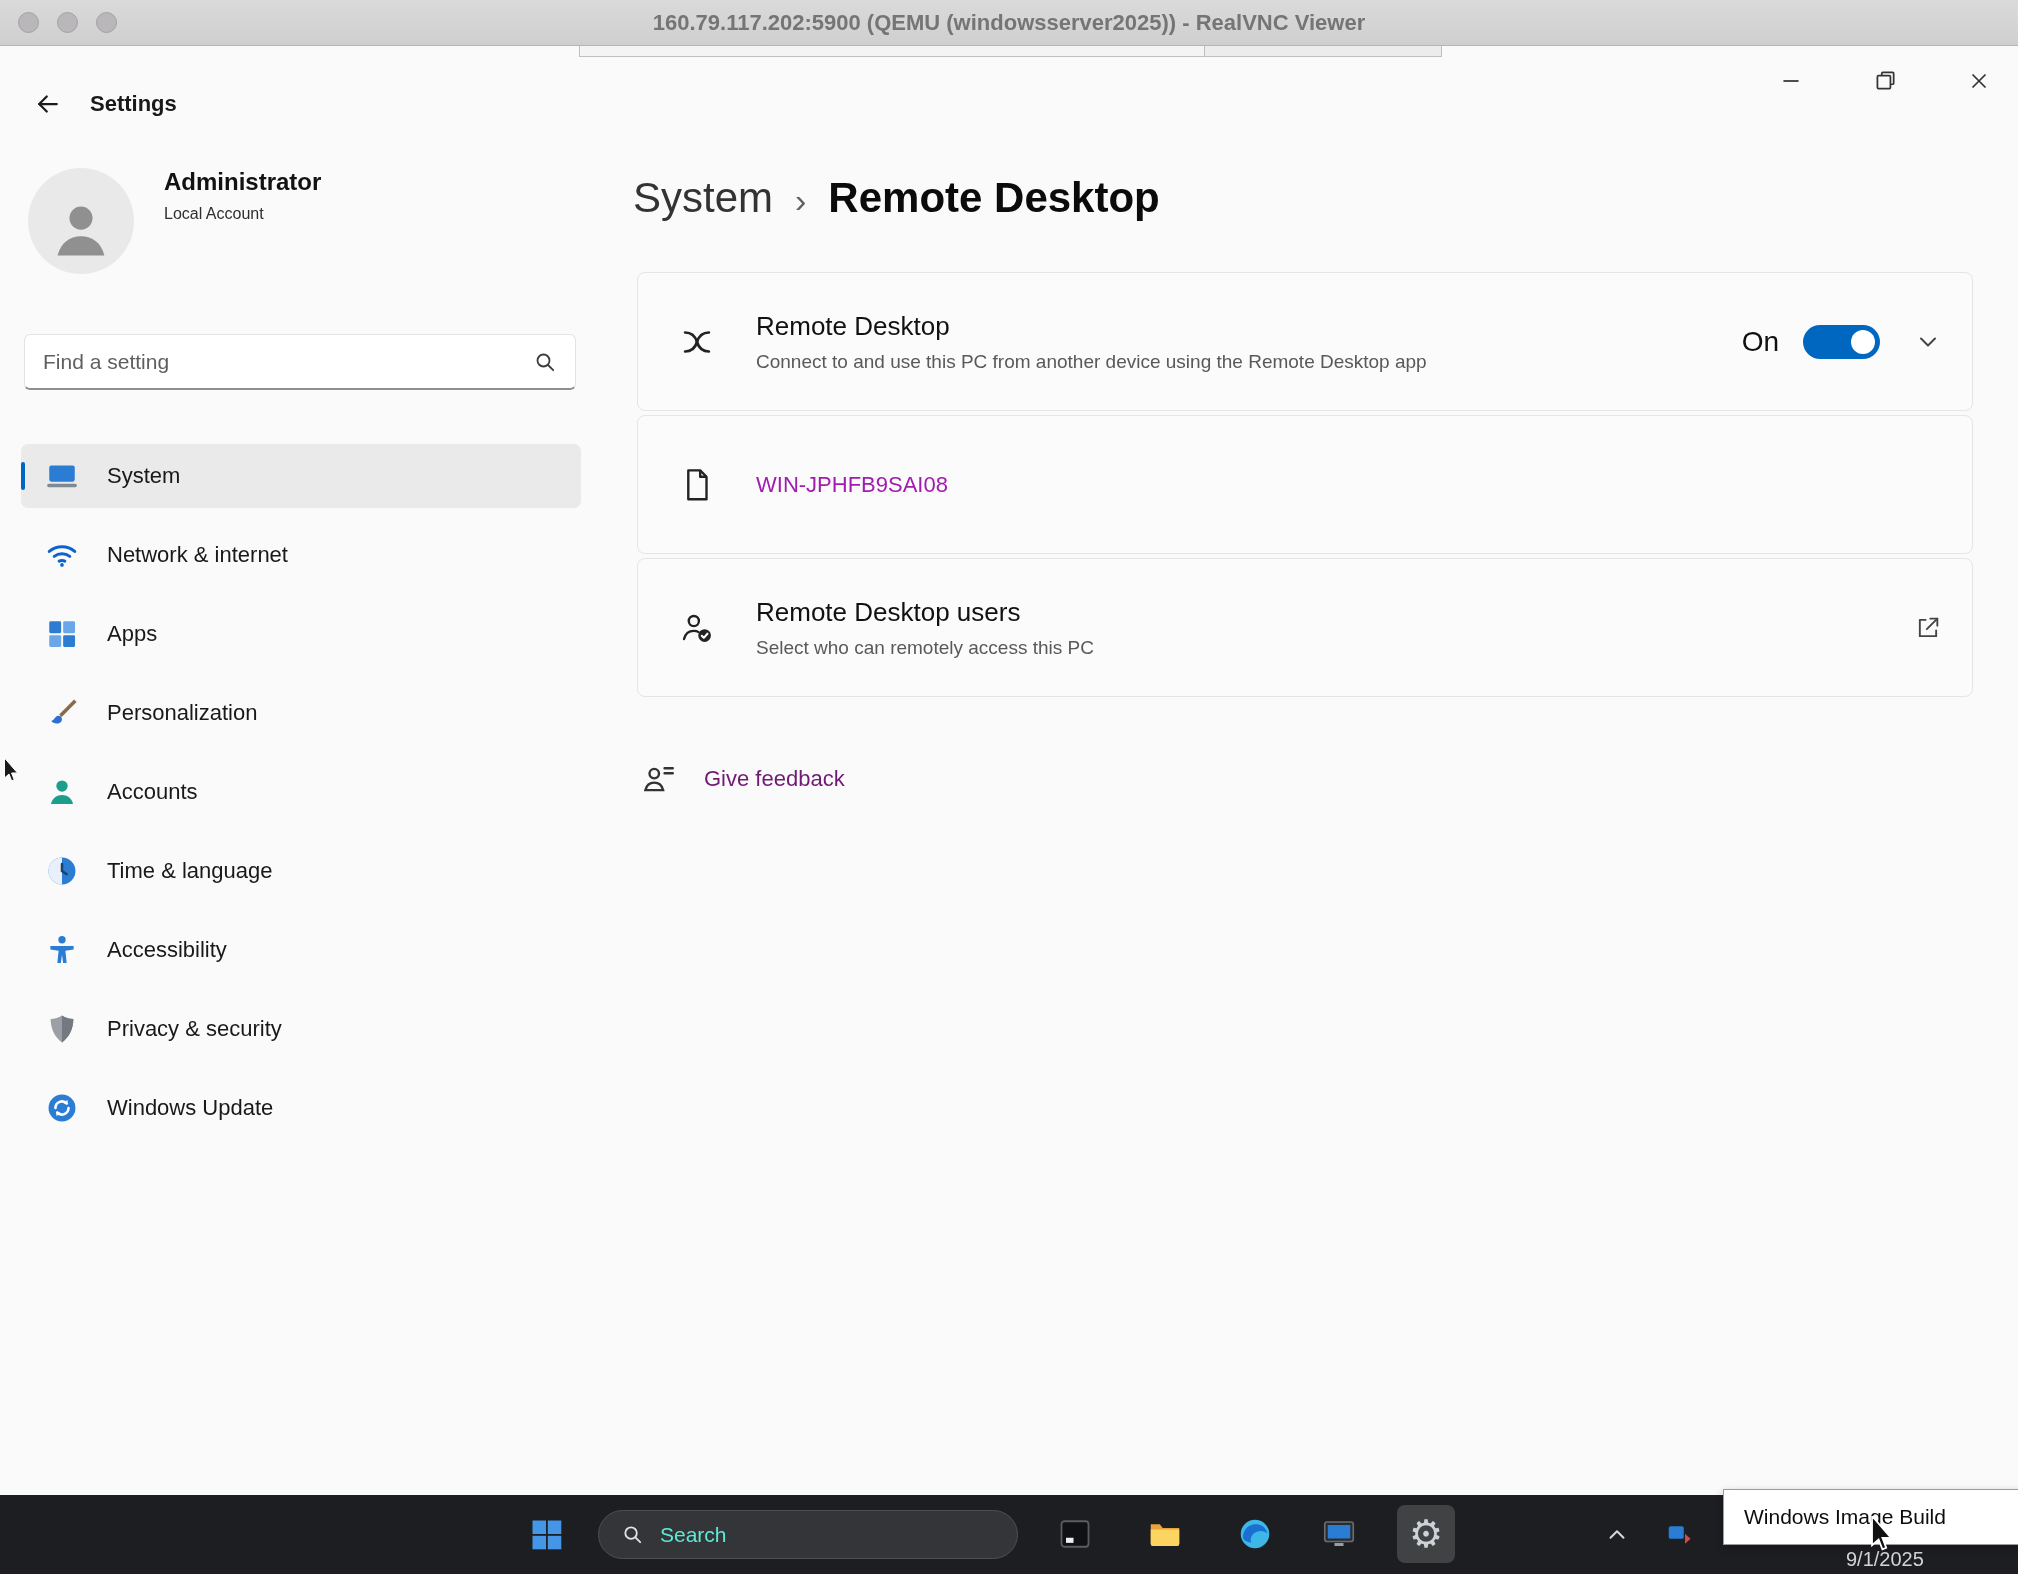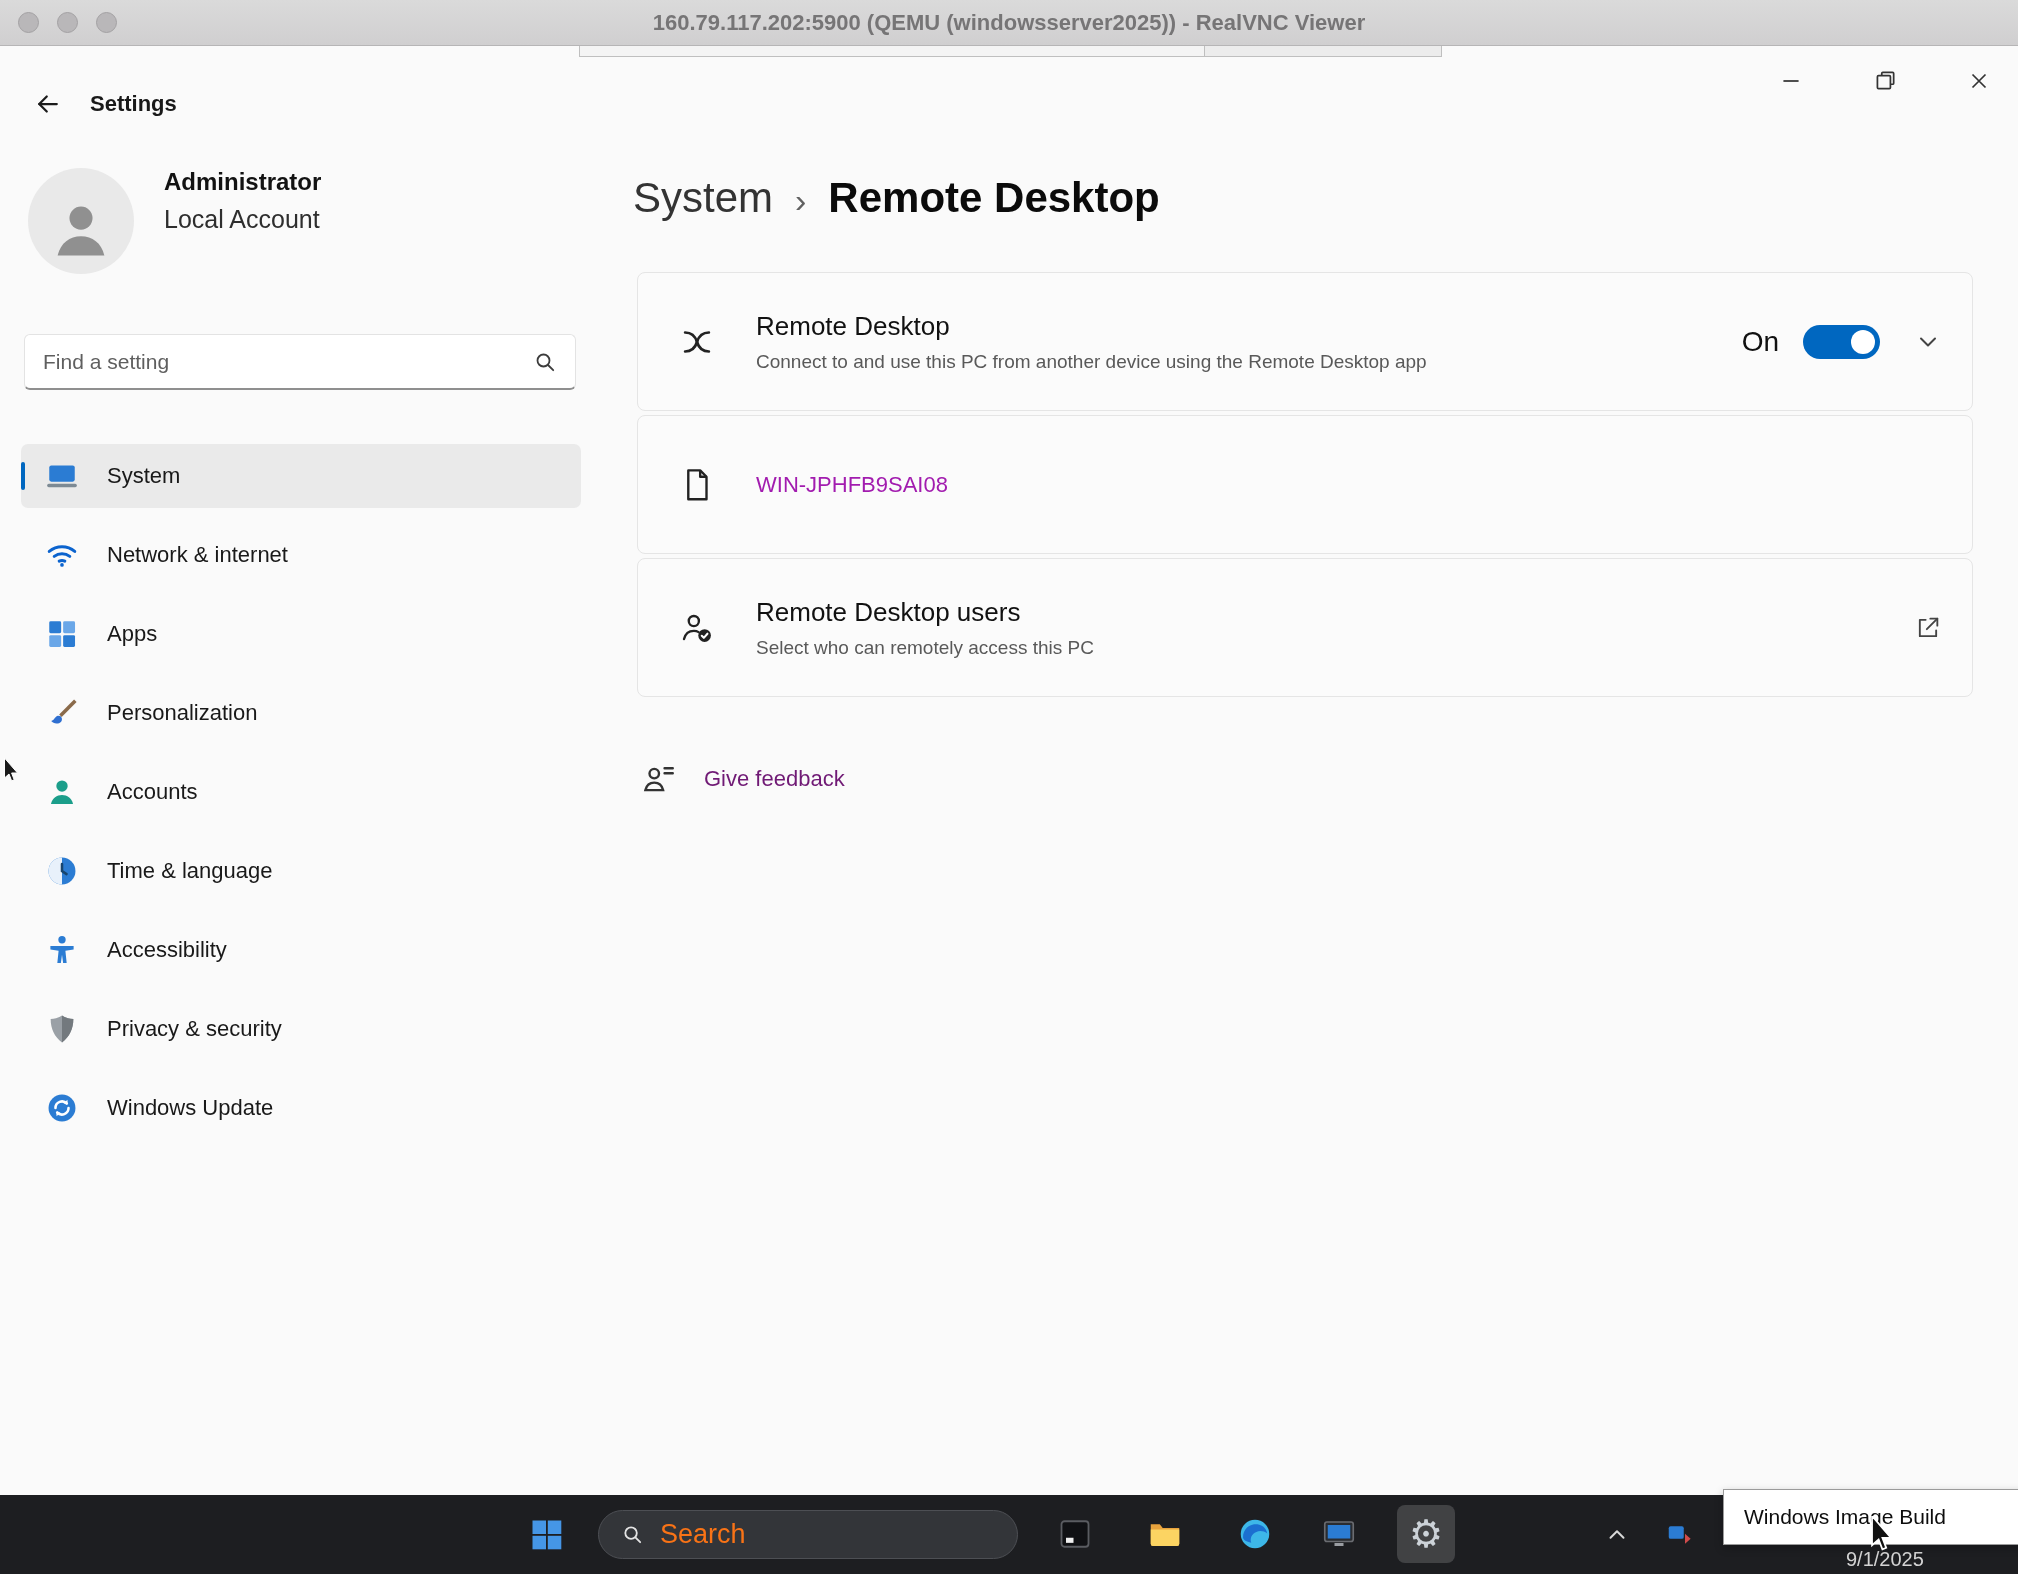--- a/index.html
+++ b/index.html
@@ -36,21 +36,21 @@
   .back-btn svg { width:30px; height:30px; }
   .app-title { position:absolute; left:90px; top:45px; font-size:22px; font-weight:700; color:#191919; }
 
   
   .account { position:absolute; left:28px; top:122px; display:flex; align-items:flex-start; }
   .avatar { width:106px; height:106px; border-radius:50%; background:#e9e9e9;
     display:flex; align-items:center; justify-content:center; overflow:hidden; }
   .avatar svg { width:66px; height:66px; margin-top:14px; }
   .acct-text { margin-left:30px; }
   .acct-name { font-size:24px; font-weight:700; color:#121212; }
-  .acct-type { font-size:25px; color:#2e2e2e; margin-top:9px; }
+  .acct-type { font-size:16px; color:#2e2e2e; margin-top:9px; }
 
   
   .search-box { position:absolute; left:24px; top:288px; width:552px; height:56px;
     background:#fff; border:1px solid #e3e3e3; border-bottom:2px solid #8f8f8f;
     border-radius:6px; display:flex; align-items:center; padding:0 18px; }
   .search-box input { flex:1; border:none; outline:none; background:transparent;
     font-family:inherit; font-size:21px; color:#3d3d3d; }
   .search-box input::placeholder { color:#5f5f5f; opacity:1; }
   .search-box .mag { width:24px; height:24px; }
 
@@ -102,21 +102,21 @@
   
   .taskbar { position:absolute; left:0; right:0; bottom:0; height:79px;
     background:#1d1e21; z-index:60; }
   .tb-item { position:absolute; top:15px; width:48px; height:48px; border-radius:6px;
     display:flex; align-items:center; justify-content:center; }
   .tb-item svg { width:36px; height:36px; }
   .tb-search { position:absolute; left:598px; top:15px; width:420px; height:49px;
     border-radius:25px; background:#333539; border:1px solid #4d4f54;
     display:flex; align-items:center; gap:16px; padding:0 22px; }
   .tb-search .mag { width:23px; height:23px; }
-  .tb-search-label { font-size:27px; color:#f97316; }
+  .tb-search-label { font-size:21px; color:#5eead4; }
   .tb-settings-box { position:absolute; left:1397px; top:10px; width:58px; height:58px;
     border-radius:8px; background:rgba(255,255,255,0.16);
     display:flex; align-items:center; justify-content:center; }
   .gear-glyph { font-size:38px; color:#ccd2d8; line-height:1; }
   .tray-chevron { position:absolute; left:1596px; top:22px; width:42px; height:36px;
     display:flex; align-items:center; justify-content:center; }
   .tray-icon-wrap { position:absolute; left:1658px; top:18px; width:44px; height:44px;
     display:flex; align-items:center; justify-content:center; }
 
   .tray-date { position:absolute; left:1846px; top:1548px; font-size:20px;

